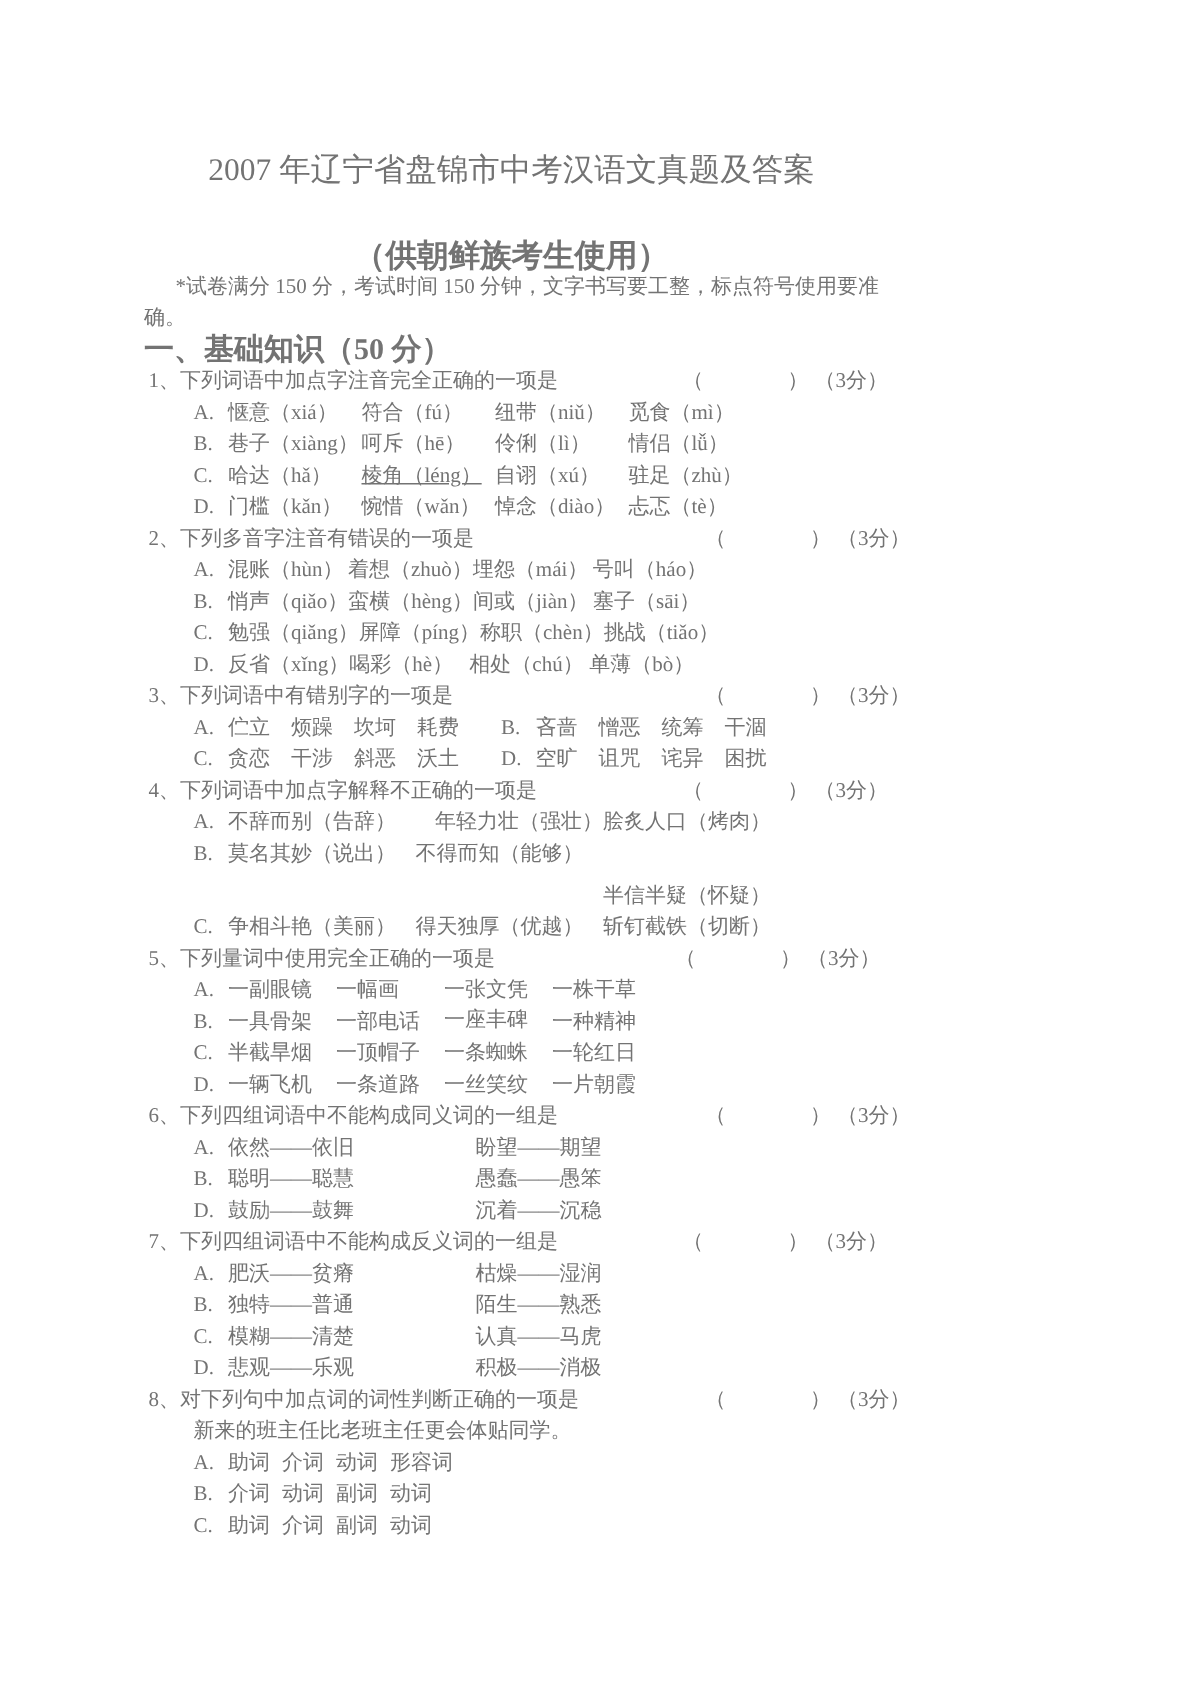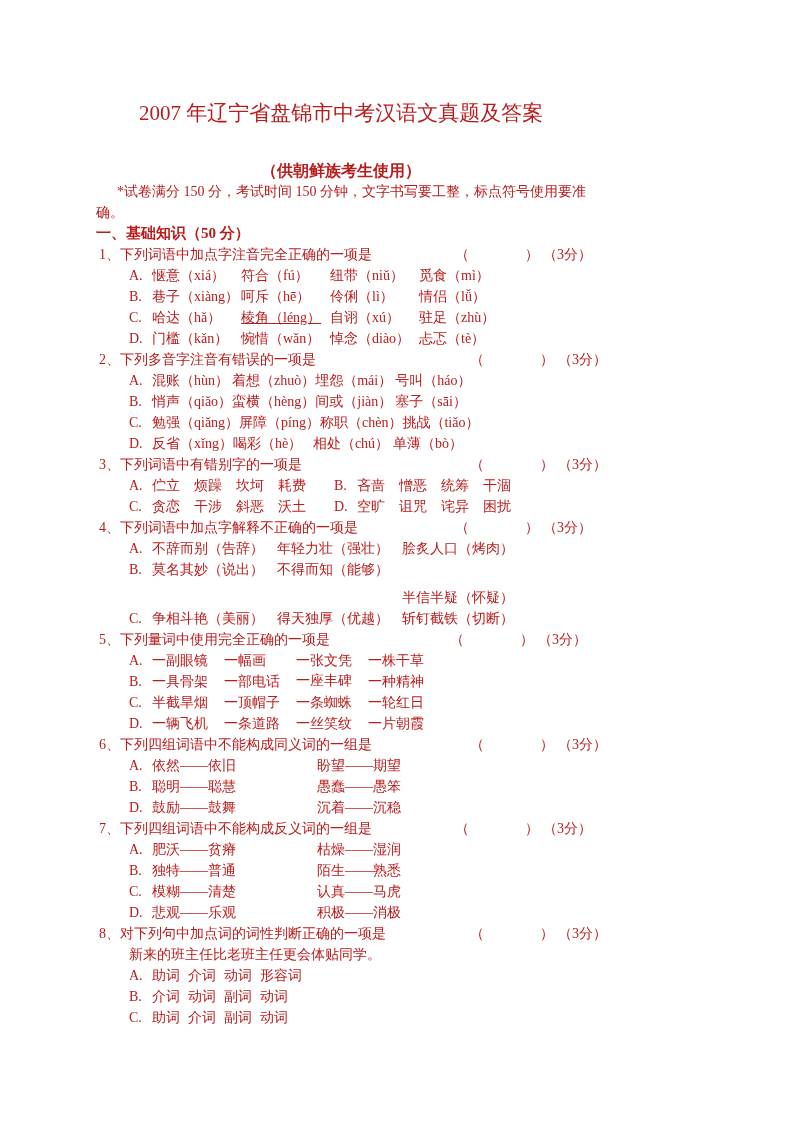--- a/index.html
+++ b/index.html
@@ -1,32 +1,32 @@
 <!DOCTYPE html>
 <html><head>
 <meta charset="utf-8">
 <style>
   html,body{margin:0;padding:0;background:#ffffff;}
   .page{
     position:relative;
     width:686px;height:1123px;
-    background:#ffffff;color:#b91c1c;
+    background:#ffffff;color:#737373;
     font-family:"Liberation Serif","DejaVu Serif",serif;
     font-size:14px;line-height:21px;
     box-sizing:border-box;
     padding:99px 100px 0 96px;
     overflow:hidden;
   }
   .title{
     font-size:21px;line-height:28px;font-weight:normal;
     text-align:center;margin:0 0 33px 0;
   }
-  .subtitle{text-align:center;font-weight:bold;font-size:16px;}
+  .subtitle{text-align:center;font-weight:bold;font-size:21px;}
   .note{text-indent:21px;}
-  .section{font-weight:bold;font-size:15px;}
+  .section{font-weight:bold;font-size:20px;}
   .stem-line{position:relative;padding-left:3px;white-space:nowrap;}
   .paren-wrap{position:absolute;top:0;white-space:nowrap;}
   .score{margin-left:4px;}
   .opt-row{padding-left:33px;white-space:nowrap;}
   .opt-label{display:inline-block;width:23px;}
   .it{display:inline-block;vertical-align:top;}
   .sentence{padding-left:33px;}
   .group{display:inline-block;vertical-align:top;white-space:nowrap;}
 </style>
 </head>
@@ -52,21 +52,21 @@
         <div class="opt-row"><span class="opt-label">C.</span><span class="it" style="min-width: 80px;">勉强（qiǎng）</span><span class="it" style="min-width: 80px;">屏障（píng）</span><span class="it" style="min-width: 80px;">称职（chèn）</span><span class="it" style="min-width: 80px;">挑战（tiǎo）</span></div>
         <div class="opt-row"><span class="opt-label">D.</span><span class="it" style="min-width: 80px; font-family: Liberation Serif, serif;">反省（xǐng）</span><span class="it" style="min-width: 80px;">喝彩（hè）</span><span class="it" style="min-width: 80px;">相处（chú）</span><span class="it" style="min-width: 80px;">单薄（bò）</span></div>
       </div>
       <div class="question">
         <div class="stem-line"><span class="stem">3、下列词语中有错别字的一项是</span><span class="paren-wrap" style="left: 374px;"><span class="answer-paren">（　　　　）</span><span class="score">（3分）</span></span></div>
         <div class="opt-row"><span class="group" style="width: 205px;"><span class="opt-label">A.</span><span>伫立　烦躁　坎坷　耗费</span></span><span class="group"><span class="opt-label">B.</span><span>吝啬　憎恶　统筹　干涸</span></span></div>
         <div class="opt-row"><span class="group" style="width: 205px;"><span class="opt-label">C.</span><span>贪恋　干涉　斜恶　沃土</span></span><span class="group"><span class="opt-label">D.</span><span>空旷　诅咒　诧异　困扰</span></span></div>
       </div>
       <div class="question">
         <div class="stem-line"><span class="stem">4、下列词语中加点字解释不正确的一项是</span><span class="paren-wrap" style="left: 359px;"><span class="answer-paren">（　　　　）</span><span class="score">（3分）</span></span></div>
-        <div class="opt-row"><span class="opt-label">A.</span><span class="it" style="min-width: 125px;">不辞而别（告辞）</span><span class="it" style="min-width: 125px;">年轻力壮（强壮）</span><span class="it" style="min-width: 125px;">脍炙人口（烤肉）</span></div>
+        <div class="opt-row"><span class="opt-label">A.</span><span class="it" style="min-width: 125px;">不辞而别（告辞）</span><span class="it" style="min-width: 125px; text-align: right;">年轻力壮（强壮）</span><span class="it" style="min-width: 125px;">脍炙人口（烤肉）</span></div>
         <div class="opt-row"><span class="opt-label">B.</span><span class="it" style="min-width: 125px;">莫名其妙（说出）</span><span class="it" style="min-width: 125px;">不得而知（能够）</span><span class="it" style="min-width: 125px; margin-top: 28px;">半信半疑（怀疑）</span></div>
         <div class="opt-row"><span class="opt-label">C.</span><span class="it" style="min-width: 125px;">争相斗艳（美丽）</span><span class="it" style="min-width: 125px;">得天独厚（优越）</span><span class="it" style="min-width: 125px;">斩钉截铁（切断）</span></div>
       </div>
       <div class="question">
         <div class="stem-line"><span class="stem">5、下列量词中使用完全正确的一项是</span><span class="paren-wrap" style="left: 354px;"><span class="answer-paren">（　　　　）</span><span class="score">（3分）</span></span></div>
         <div class="opt-row"><span class="opt-label">A.</span><span class="it" style="min-width: 72px;">一副眼镜</span><span class="it" style="min-width: 72px;">一幅画</span><span class="it" style="min-width: 72px;">一张文凭</span><span class="it" style="min-width: 72px;">一株干草</span></div>
         <div class="opt-row"><span class="opt-label">B.</span><span class="it" style="min-width: 72px;">一具骨架</span><span class="it" style="min-width: 72px;">一部电话</span><span class="it" style="min-width: 72px; font-family: Liberation Mono, monospace;">一座丰碑</span><span class="it" style="min-width: 72px;">一种精神</span></div>
         <div class="opt-row"><span class="opt-label">C.</span><span class="it" style="min-width: 72px;">半截旱烟</span><span class="it" style="min-width: 72px;">一顶帽子</span><span class="it" style="min-width: 72px;">一条蜘蛛</span><span class="it" style="min-width: 72px;">一轮红日</span></div>
         <div class="opt-row"><span class="opt-label">D.</span><span class="it" style="min-width: 72px;">一辆飞机</span><span class="it" style="min-width: 72px;">一条道路</span><span class="it" style="min-width: 72px;">一丝笑纹</span><span class="it" style="min-width: 72px;">一片朝霞</span></div>
       </div>

